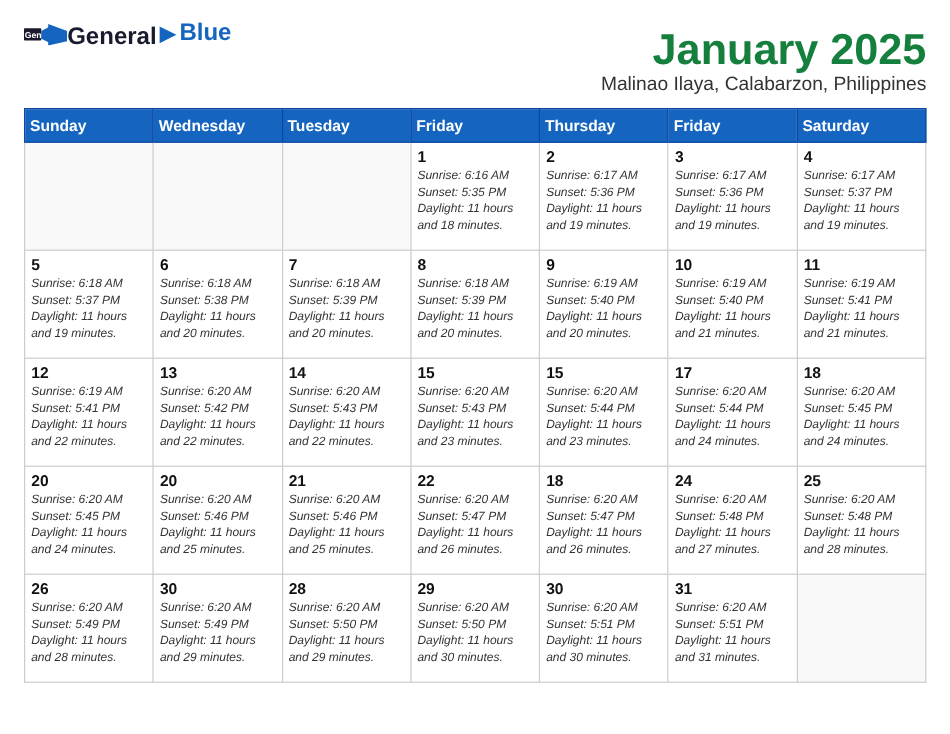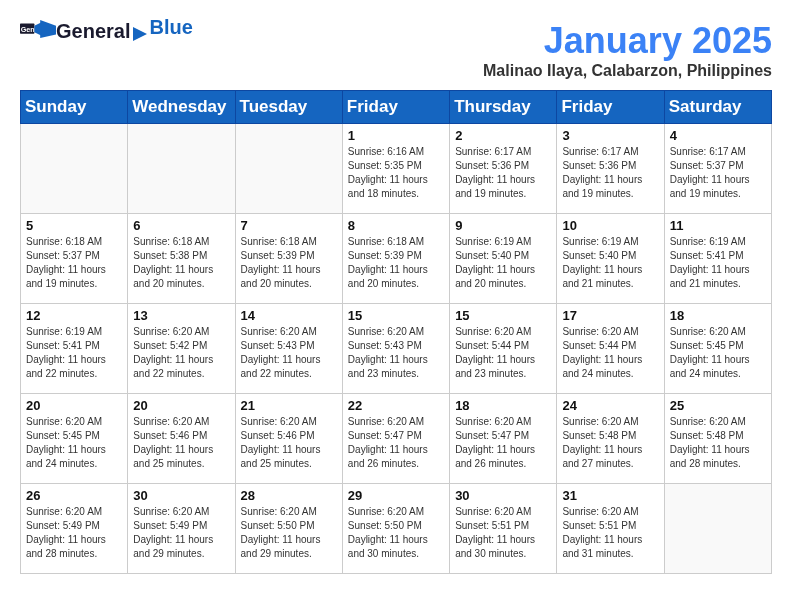--- a/index.html
+++ b/index.html
@@ -24,36 +24,36 @@
       width: 36px;
       height: 18px;
       margin-bottom: 2px;
     }
     .title-section {
       text-align: right;
     }
     .month-title {
       font-size: 36px;
       font-weight: bold;
-      color: #3b82f6;
+      color: #15803d;
     }
     .location-title {
       font-size: 16px;
       color: #333;
-      font-weight: bold;
+      font-weight: normal;
     }
     .calendar {
       width: 100%;
       border-collapse: collapse;
       border: 1px solid #ccc;
     }
     .calendar th {
       background: #1565c0;
       color: #fff;
-      font-size: 17px;
+      font-size: 13px;
       font-weight: bold;
       padding: 6px 4px;
       text-align: left;
       border: 1px solid #0d47a1;
     }
     .calendar td {
       border: 1px solid #ccc;
       vertical-align: top;
       padding: 4px 5px;
       font-size: 10.5px;
@@ -69,37 +69,38 @@
       font-size: 13px;
       font-weight: bold;
       color: #111;
       display: block;
       margin-bottom: 2px;
     }
     .day-info {
       font-size: 10px;
       color: #333;
       line-height: 1.4;
+      font-style: italic;
     }
     .empty-cell {
       background: #f9f9f9;
     }
   </style>
 </head>
 <body>
 
 <div class="header">
   <div class="logo">
     <svg class="logo-icon" viewBox="0 0 50 25">
       <rect x="0" y="5" width="20" height="14" fill="#1a1a2e" rx="1"></rect>
       <text x="1" y="16" font-size="10" fill="white" font-family="Arial" font-weight="bold">Gen</text>
       <polygon points="28,0 50,8 50,20 28,25" fill="#1565c0"></polygon>
       <polygon points="20,8 30,3 30,22 20,17" fill="#1565c0"></polygon>
     </svg>
-    <div style="display:flex; flex-direction:row; align-items:flex-end;">
+    <div style="display:flex; flex-direction:row; align-items:flex-start;">
       <span style="font-size:20px;font-weight:bold;color:#1a1a2e;">General</span>
       <svg width="18" height="18" viewBox="0 0 18 18" style="margin-left:1px;">
         <polygon points="2,2 16,9 2,16" fill="#1565c0"></polygon>
       </svg>
     </div>
     <span style="font-size:20px;font-weight:bold;color:#1565c0;margin-top:-4px;">Blue</span>
   </div>
   <div class="title-section">
     <div class="month-title">January 2025</div>
     <div class="location-title">Malinao Ilaya, Calabarzon, Philippines</div>

